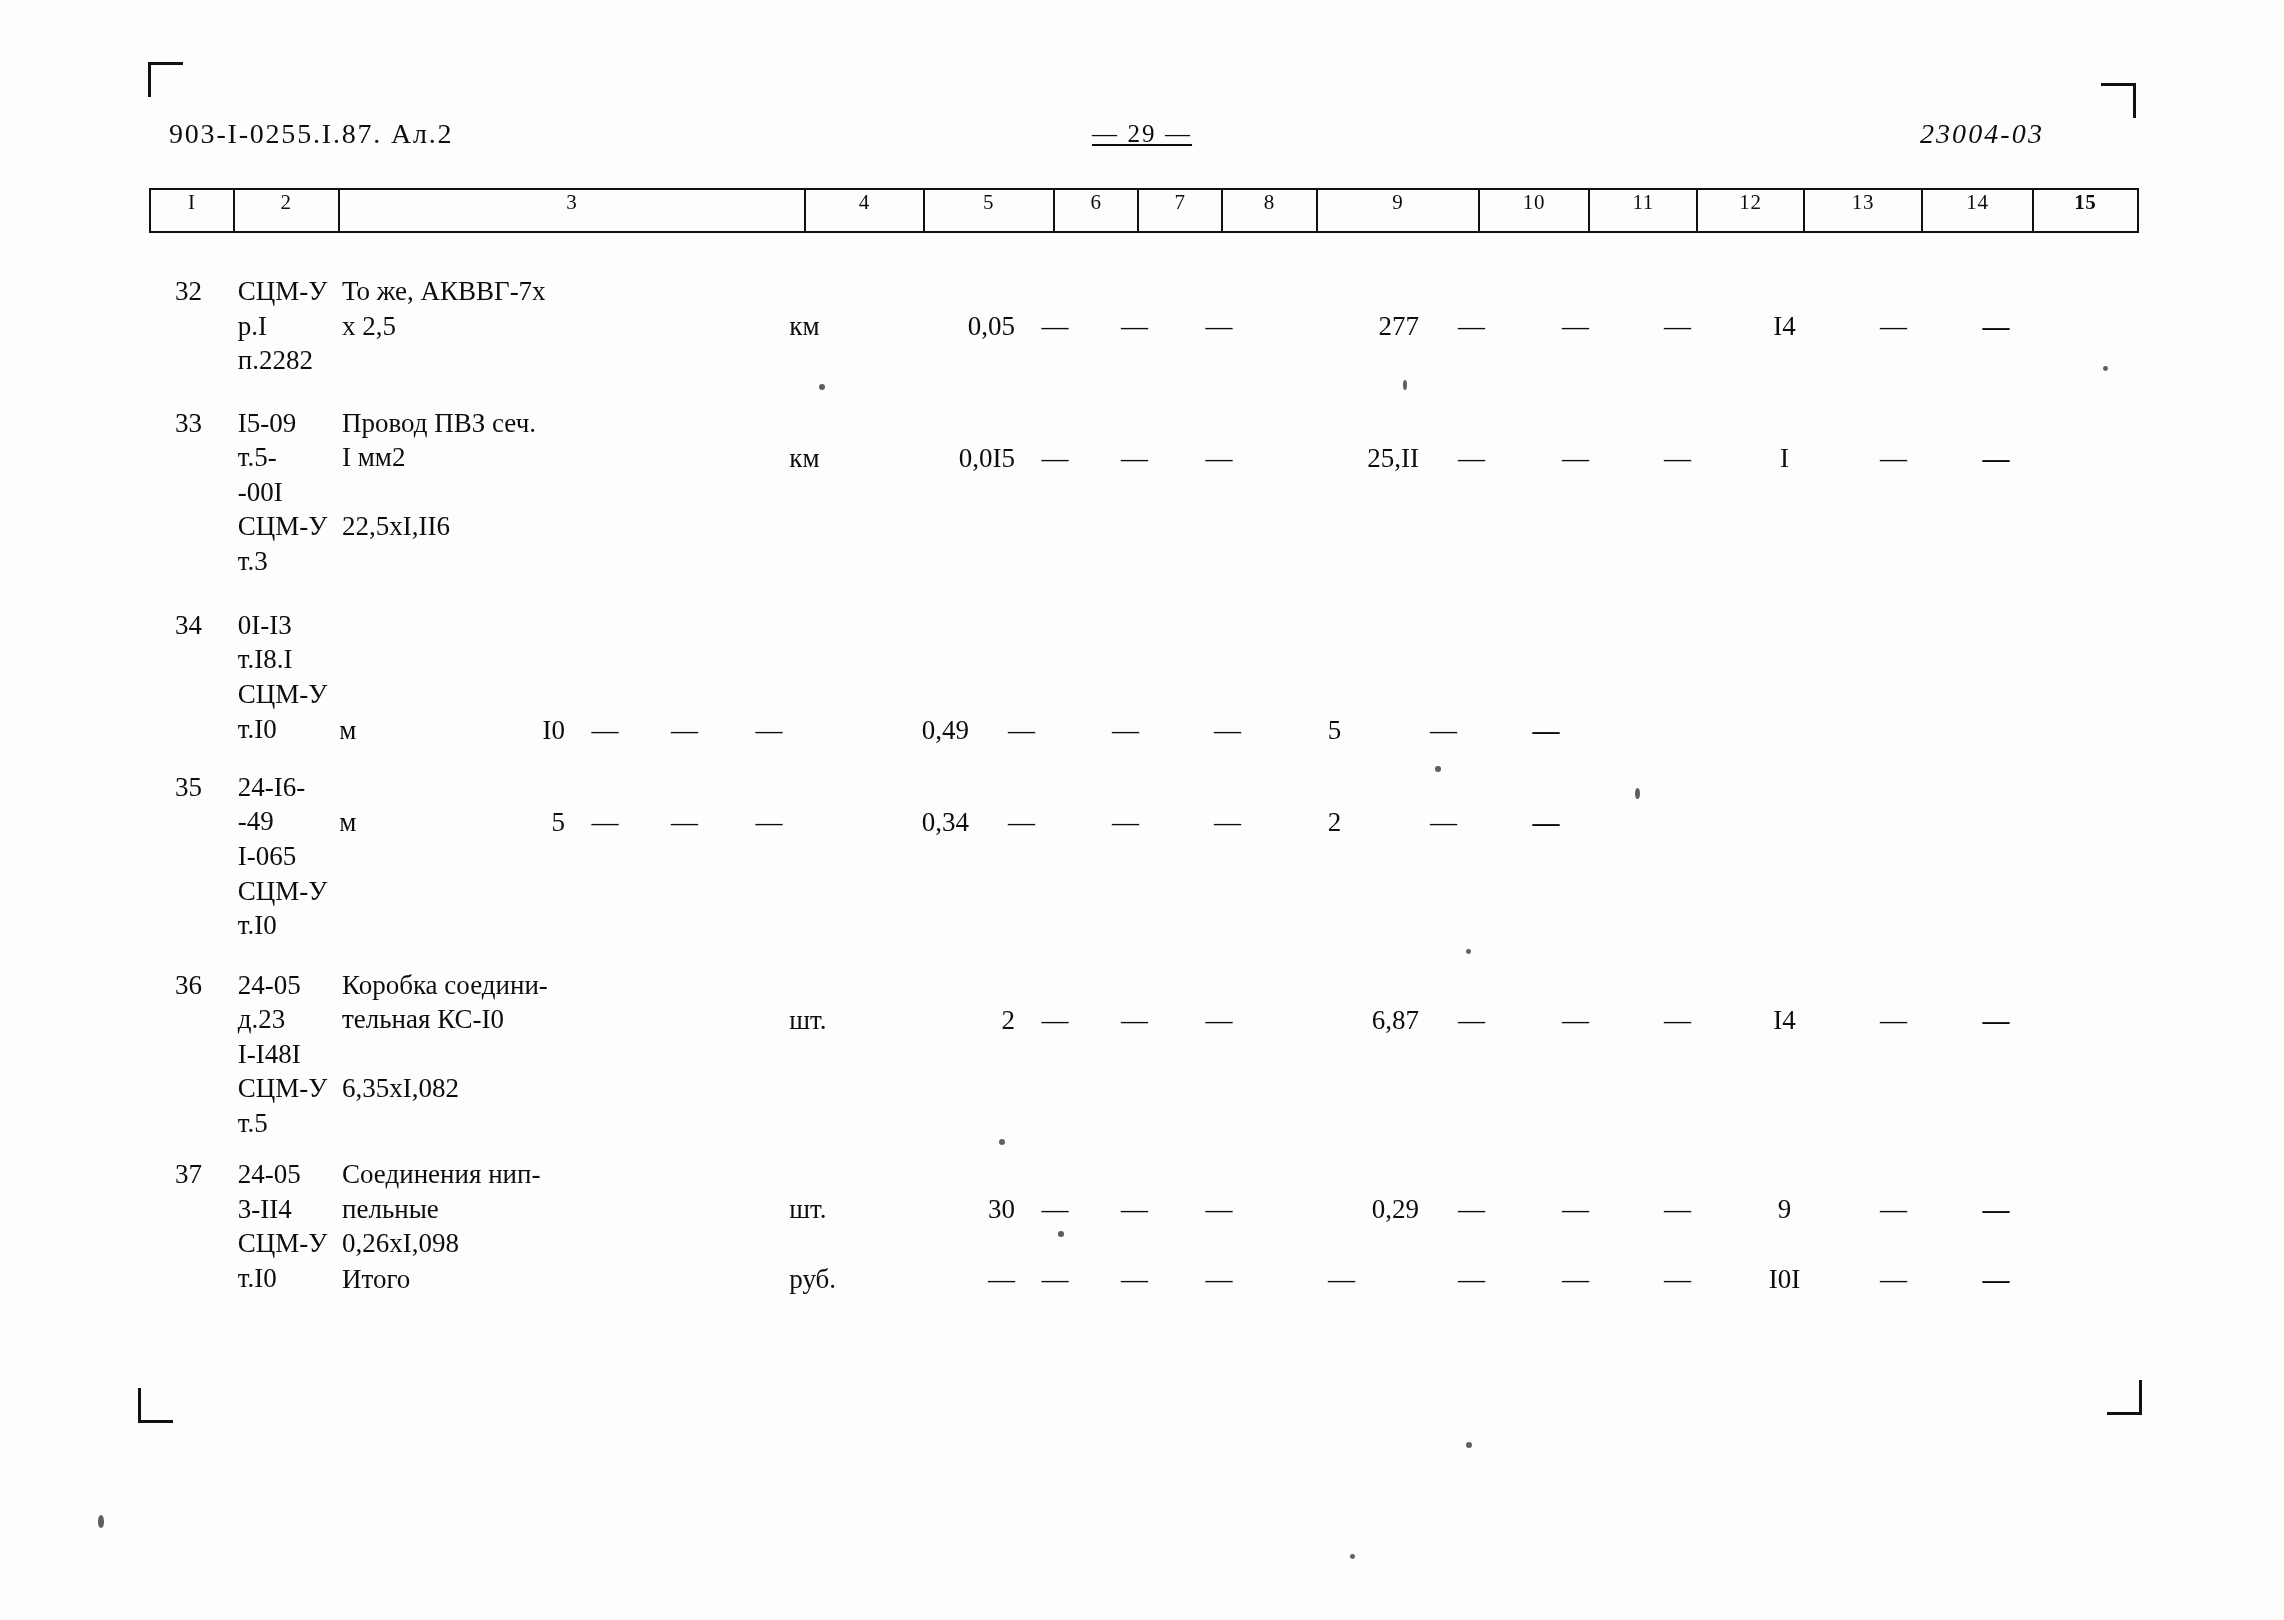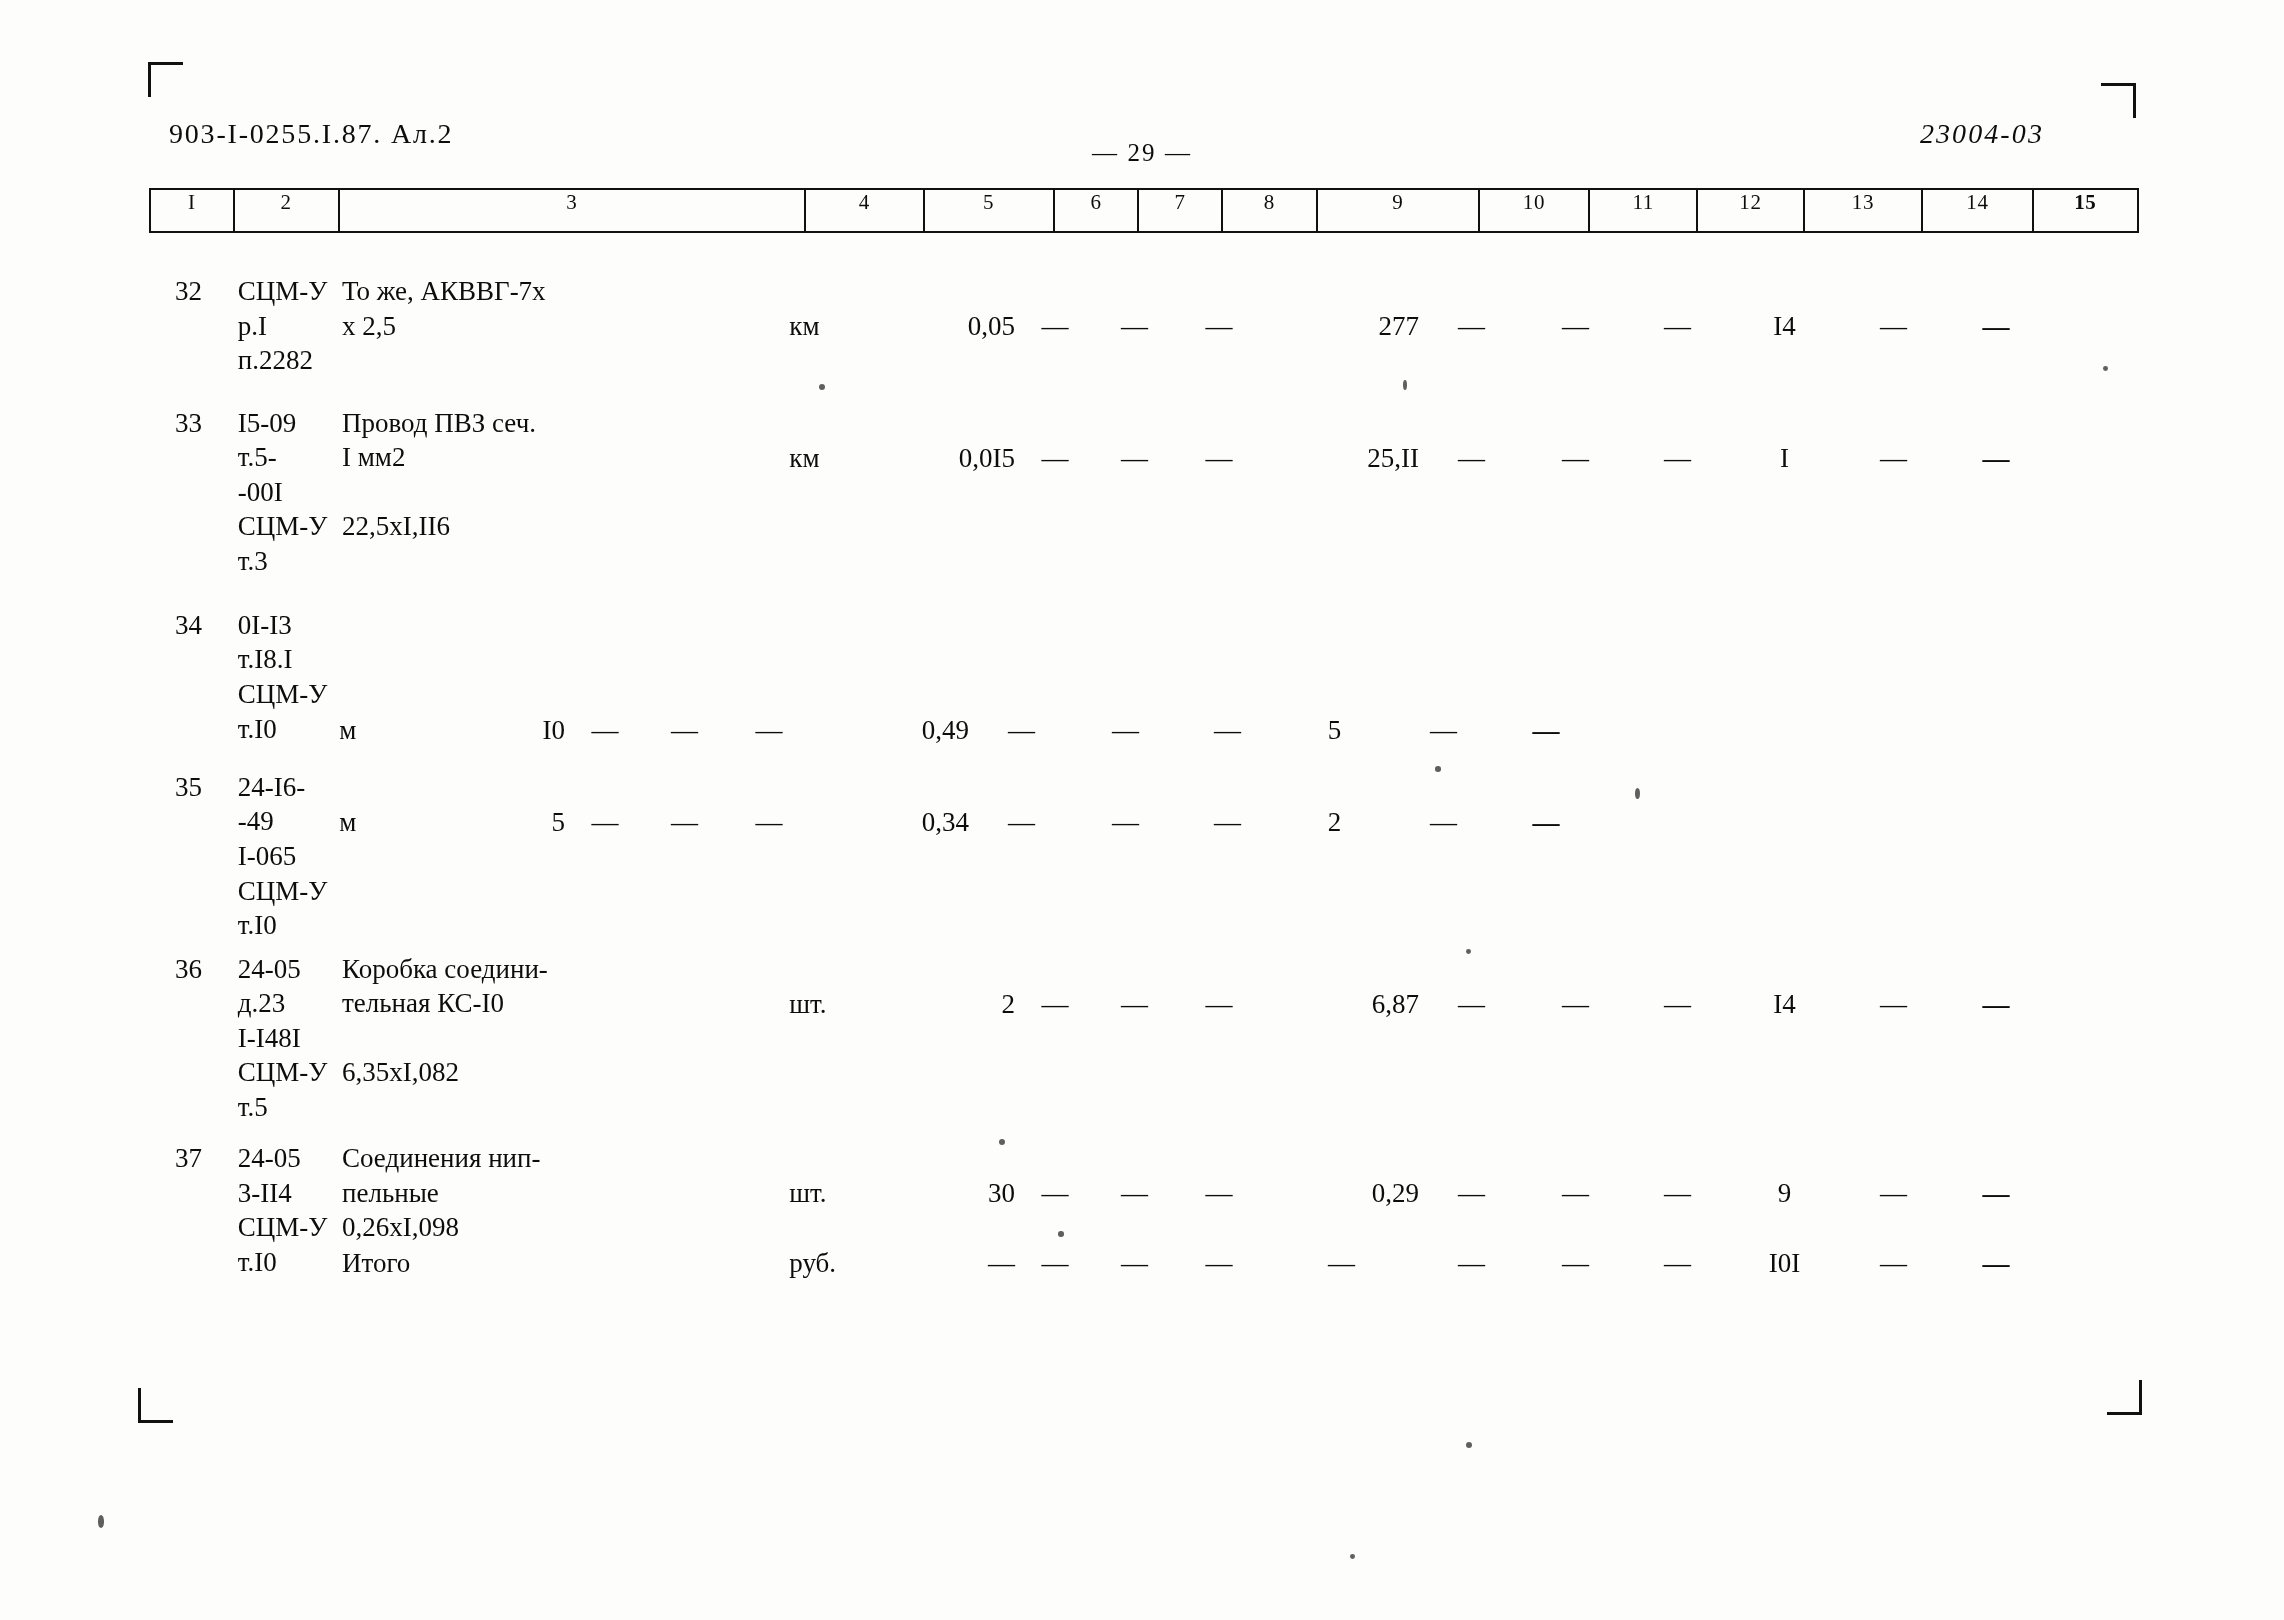--- a/index.html
+++ b/index.html
@@ -49,24 +49,25 @@
     left: 169px;
     top: 0;
     font-size: 28px;
     letter-spacing: 1.8px;
     white-space: nowrap;
   }
   .hdr-center {
     position: absolute;
     left: 50%;
     transform: translateX(-50%);
-    top: 21px;
+    top: 2px;
     font-size: 25px;
     letter-spacing: 2.1px;
     white-space: nowrap;
+    text-decoration: underline;
   }
   .hdr-right {
     position: absolute;
     right: 240px;
     top: 0;
     font-size: 28px;
     font-style: italic;
     font-family: "Liberation Serif", "DejaVu Serif", serif;
     letter-spacing: 2.1px;
     white-space: nowrap;
@@ -277,21 +278,21 @@
         <div class="f w8 cell c-dash vpad-2">—</div>
         <div class="f w9 cell c-val  vpad-2">0,34</div>
         <div class="f w10 cell c-dash vpad-2">—</div>
         <div class="f w11 cell c-dash vpad-2">—</div>
         <div class="f w12 cell c-dash vpad-2">—</div>
         <div class="f w13 cell c-dash vpad-2">2</div>
         <div class="f w14 cell c-dash vpad-2">—</div>
         <div class="f w15 cell c-dash vpad-2">—</div>
       </div>
 
-      <div class="drow" style="margin-top:9px">
+      <div class="drow" style="margin-top:25px">
         <div class="f w1 cell c-num">36</div>
         <div class="f w2 cell c-code">24-05
 д.23
 I-I48I
 СЦМ-У
 т.5</div>
         <div class="f w3 cell c-name">Коробка соедини-
 тельная КС-I0
 
 6,35хI,082</div>

